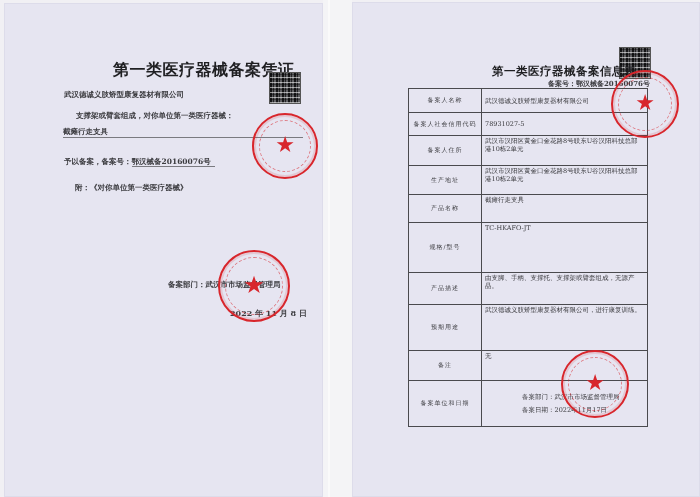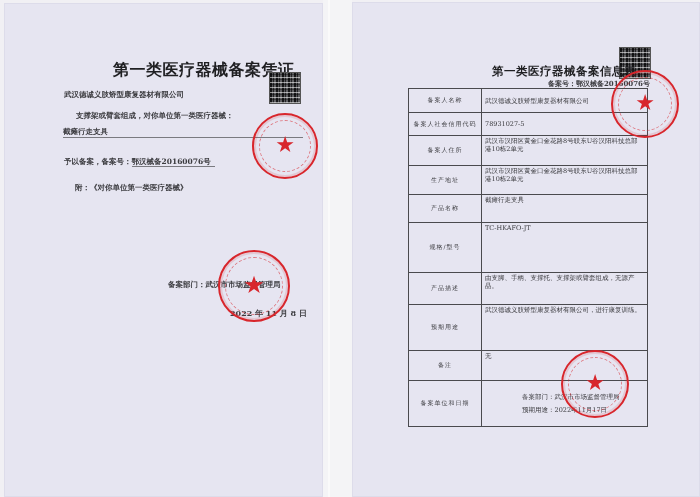--- a/index.html
+++ b/index.html
@@ -148,21 +148,21 @@
     <td class="val">武汉德诚义肢矫型康复器材有限公司，进行康复训练。</td>
   </tr>
   <tr style="height:30px;">
     <td class="lbl">备注</td>
     <td class="val">无</td>
   </tr>
   <tr style="height:46px;">
     <td class="lbl">备案单位和日期</td>
     <td class="val" style="vertical-align:middle; padding-left:40px; line-height:13px;">
       <div><span>备案部门：</span><span>武汉市市场监督管理局</span></div>
-      <div><span>预期用途：</span><span>2022年11月17日</span></div>
+      <div><span>备案日期：</span><span>2022年11月17日</span></div>
     </td>
   </tr>
 </tbody>
   </table>
 
 <div class="seal" style="left:611px; top:70px; width:64px; height:64px;">
   <div class="ring"></div>
   <div class="star" style="font-size:22px;">★</div>
 </div>
 

